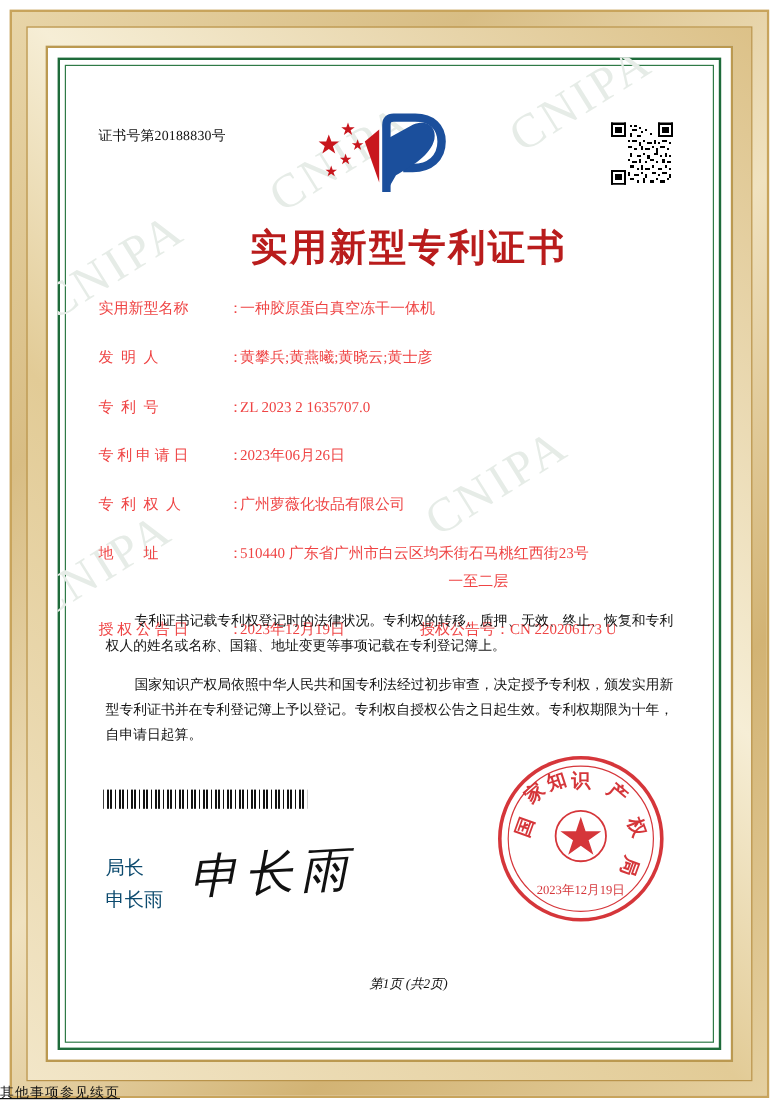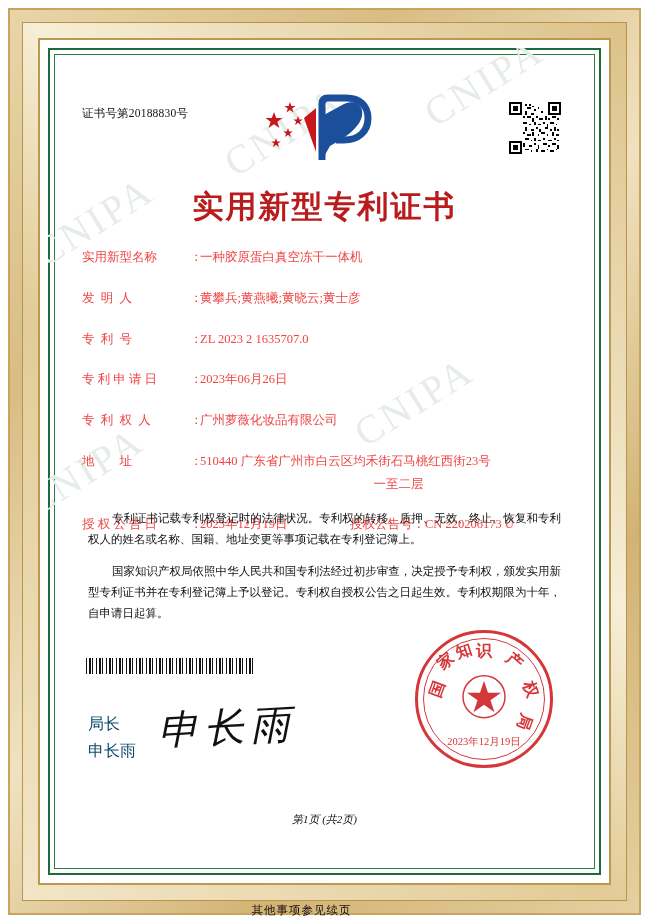--- a/index.html
+++ b/index.html
@@ -78,21 +78,21 @@
   .wm2 { left: 170px;  top: 60px;  }
   .wm3 { left: 370px;  top: 10px;  }
   .wm4 { left: -30px;  top: 400px; }
   .wm5 { left: 300px;  top: 330px; }
 
   
   .content {
     position: absolute;
     left: 48px; top: 48px; right: 48px; bottom: 48px;
     box-sizing: border-box;
-    padding: 0;
+    padding: 16px;
   }
 
   .cert-no {
     position: absolute;
     left: 34px;
     top: 58px;
     font-size: 11.5px;
     color: #111;
     letter-spacing: 0.2px;
   }
@@ -272,24 +272,24 @@
     font-size: 11px;
     color: #111;
     font-style: italic;
   }
 
   .footer-note {
     position: absolute;
     bottom: 5px;
     width: 603px;
     left: 0;
-    text-align: center;
     font-size: 11.5px;
     color: #111;
     letter-spacing: 1px;
+    text-decoration: underline;
   }
 </style>
 </head>
 <body>
 
 <div class="cert-page">
   <div class="frame-outer"></div>
   <div class="frame-mid"></div>
   <div class="frame-inner-gold"></div>
   <div class="frame-green"></div>

